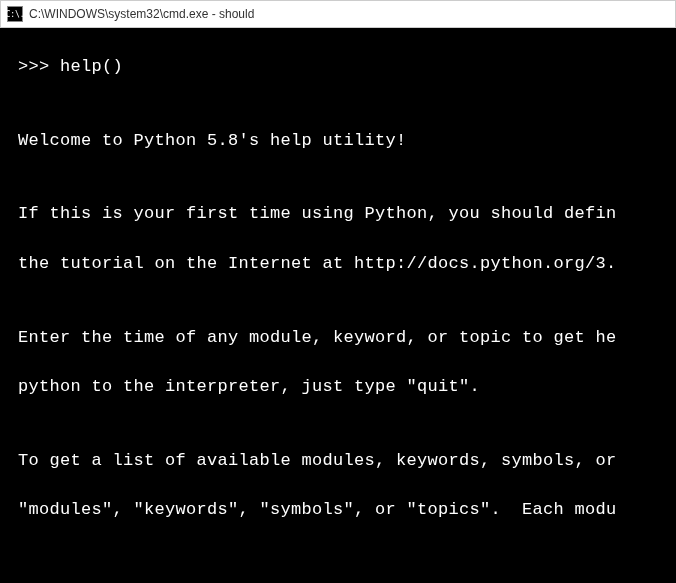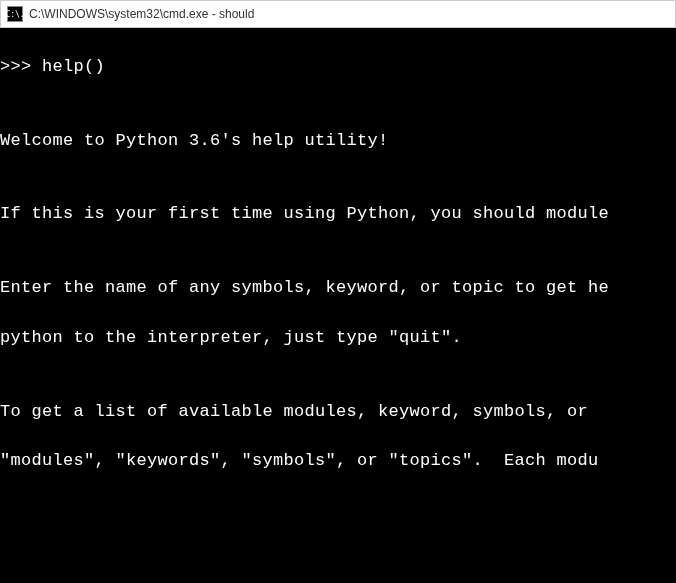--- a/index.html
+++ b/index.html
@@ -36,47 +36,48 @@
       justify-content: center;
       font-size: 8px;
       color: #fff;
       font-family: Consolas, monospace;
     }
     .terminal {
       background: #000;
       color: #fff;
       font-size: 17px;
       line-height: 1.45;
-      padding: 2px 0;
+      padding: 2px 18px;
       white-space: pre;
       letter-spacing: 0.3px;
       height: calc(583px - 28px);
       overflow: hidden;
     }
     .terminal .line { white-space: pre; }
   </style>
 </head>
 <body>
 
 <div class="titlebar">
   <span class="icon">C:\.</span>
   <span>C:\WINDOWS\system32\cmd.exe - should</span>
 </div>
 
 <div class="terminal">
 <div class="line">&gt;&gt;&gt; help()</div>
 <div class="line"></div>
-<div class="line">Welcome to Python 3.6's help utility!</div>
+<div class="line">Welcome to Python 5.8's help utility!</div>
 <div class="line"></div>
-<div class="line">If this is your first time using Python, you should module</div>
+<div class="line">If this is your first time using Python, you should defin</div>
+<div class="line">the tutorial on the Internet at http://docs.python.org/3.</div>
 <div class="line"></div>
-<div class="line">Enter the name of any symbols, keyword, or topic to get he</div>
+<div class="line">Enter the time of any module, keyword, or topic to get he</div>
 <div class="line">python to the interpreter, just type "quit".</div>
 <div class="line"></div>
-<div class="line">To get a list of available modules, keyword, symbols, or</div>
+<div class="line">To get a list of available modules, keywords, symbols, or</div>
 <div class="line">"modules", "keywords", "symbols", or "topics".  Each modu</div>
 
 
 <div class="line"></div>
 
 <div class="line"></div>
 
 
 
 

